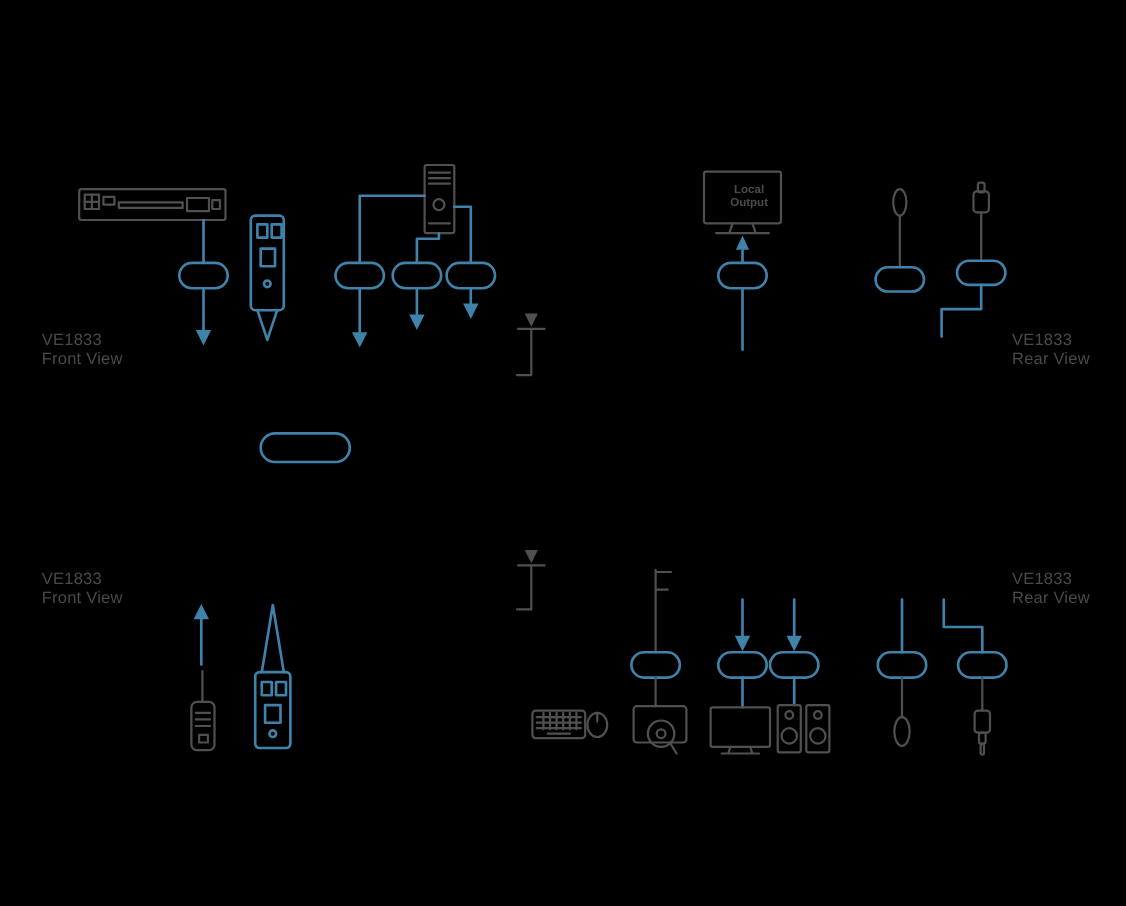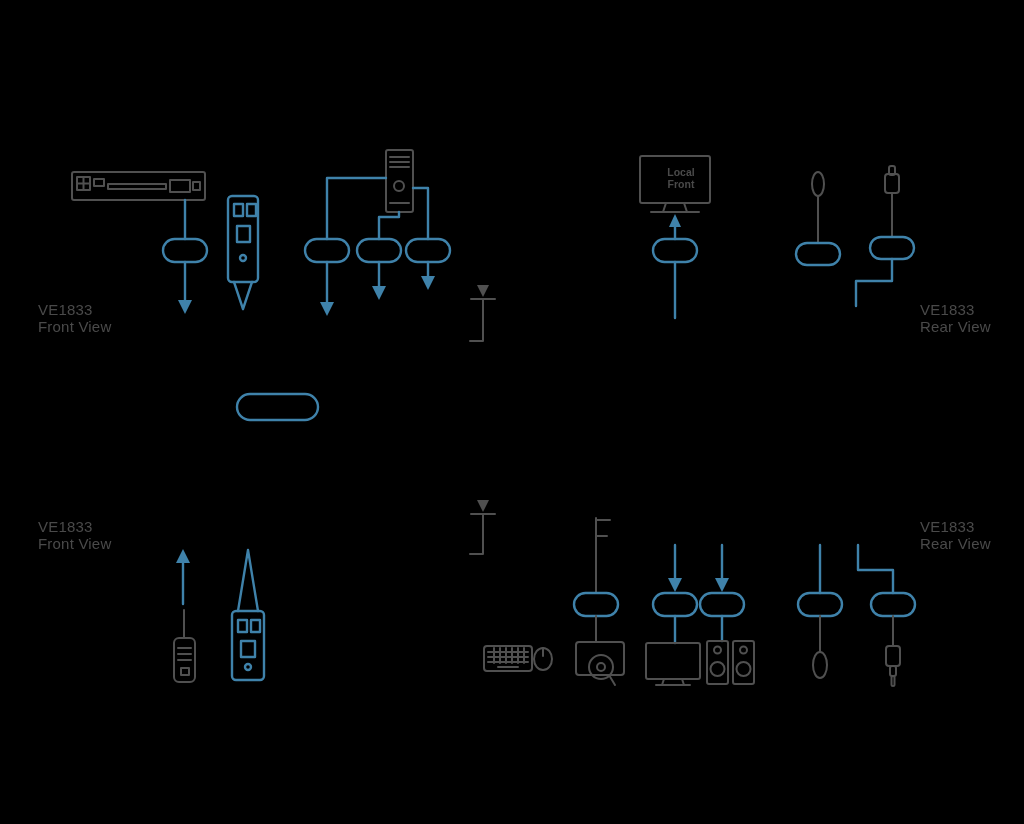--- a/index.html
+++ b/index.html
@@ -220,16 +220,16 @@
     <div>Front View</div>
   </div>
 
   <div class="view-label" style="left:920px; top:518px;">
     <div>VE1833</div>
     <div>Rear View</div>
   </div>
 
   <div class="monitor-label">
     <div>Local</div>
-    <div>Front</div>
+    <div>Output</div>
   </div>
 
 </div>
 
 </body></html>

